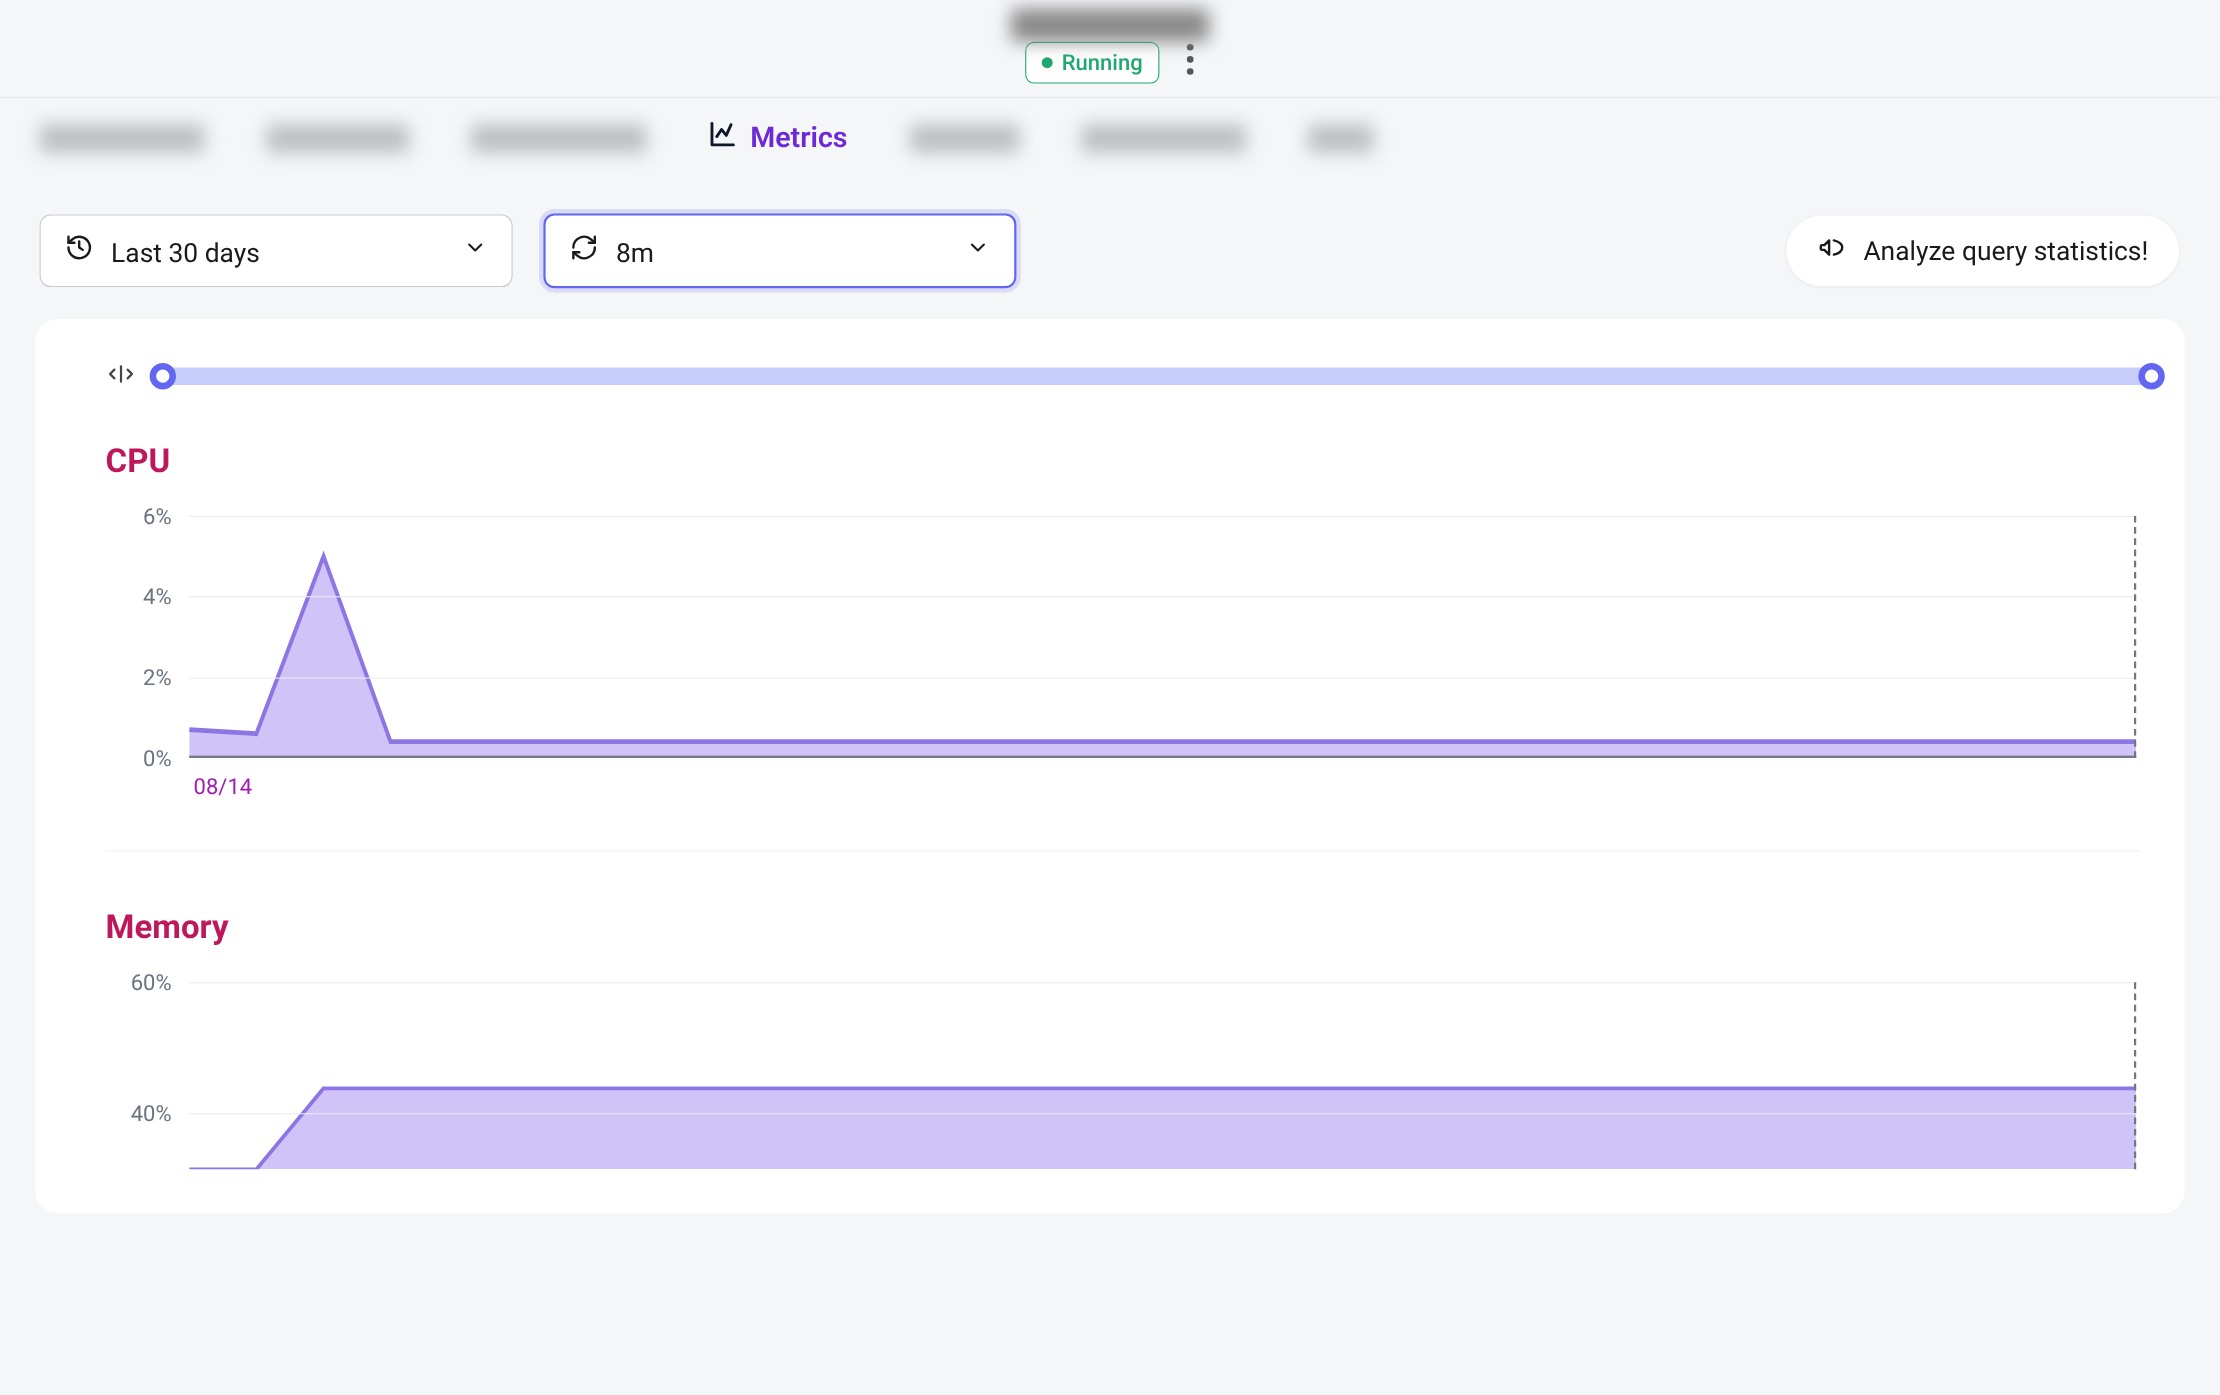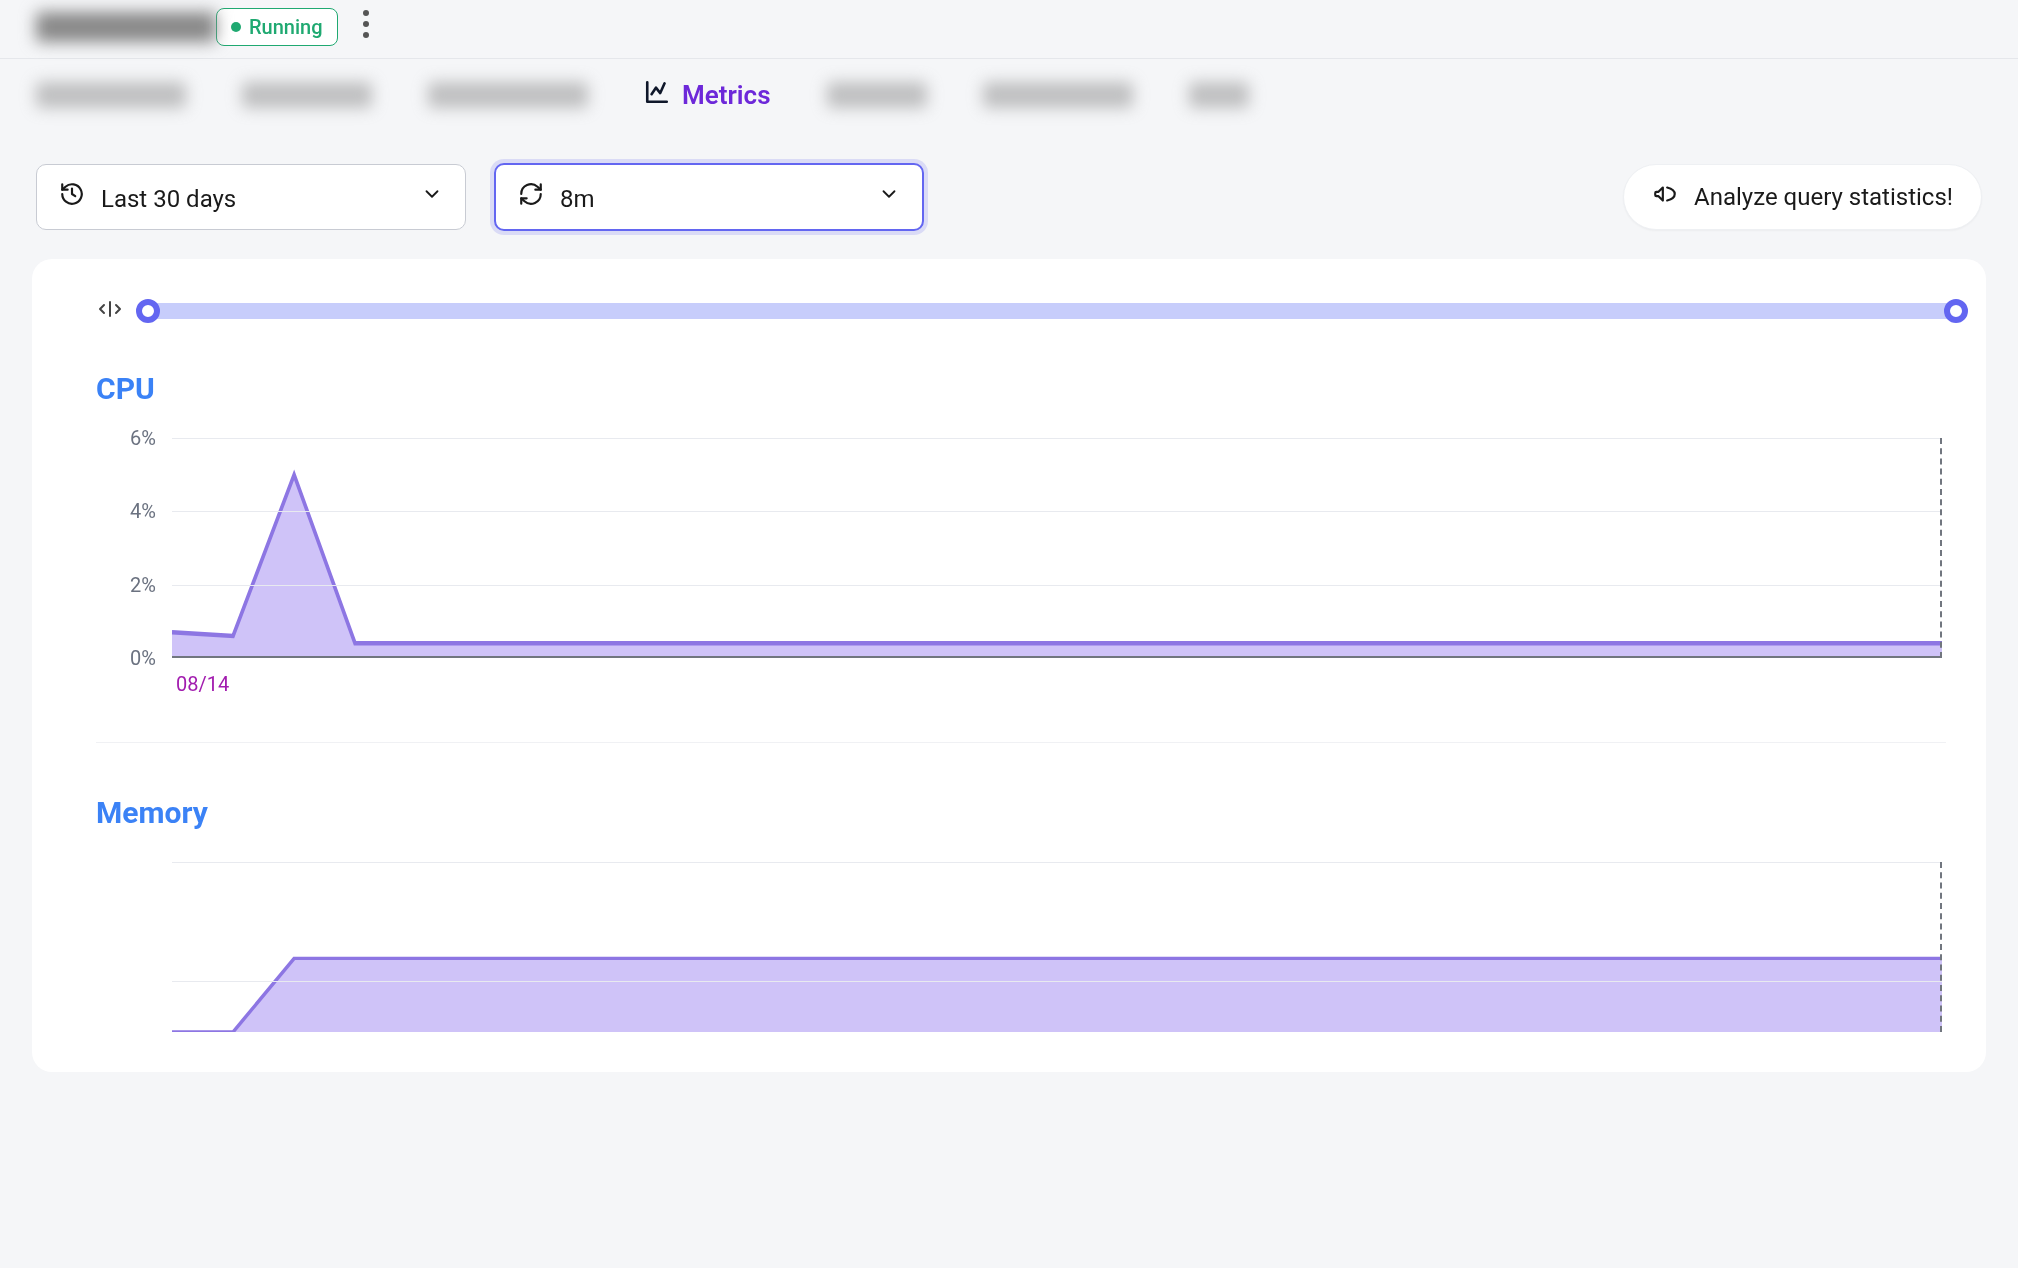--- a/index.html
+++ b/index.html
@@ -7,22 +7,24 @@
     font-family: -apple-system, BlinkMacSystemFont, "Segoe UI", Roboto, sans-serif;
     background: #f5f6f8;
     color: #1a1a1a;
     width: 2018px;
     height: 1268px;
     overflow: hidden;
   }
   .header {
     display: flex;
     align-items: center;
+    justify-content: space-between;
     padding: 8px 36px 12px 36px;
     border-bottom: 1px solid #e5e7eb;
+    flex-direction: column;
   }
   .header-left { display:flex; align-items:center; gap:12px; }
   .blur-block {
     filter: blur(8px);
     background: #888;
     border-radius: 4px;
   }
   .header-right { display:flex; align-items:center; gap:24px; }
   .status-badge {
     display:flex; align-items:center; gap:8px;
@@ -105,21 +107,21 @@
     position:absolute; top:50%; transform:translate(-50%,-50%);
     width:24px; height:24px; border-radius:50%;
     background:#fff; border:6px solid #6366f1;
     cursor:grab;
   }
   .range-handle.left { left:0; }
   .range-handle.right { left:100%; }
 
   .chart-section { padding: 14px 40px 0 64px; }
   .chart-title {
-    font-size:30px; font-weight:700; color:#3b82f6;
+    font-size:30px; font-weight:700; color:#be185d;
     margin: 20px 0 32px 0;
   }
   .chart-wrap { position:relative; height:220px; margin-left:0; }
   .chart-y-labels {
     position:absolute; left:0; top:0; bottom:0; width:66px;
     font-size:20px; color:#6b7280;
   }
   .chart-y-labels div {
     position:absolute; right:6px; transform:translateY(-50%);
   }
@@ -289,20 +291,24 @@
       </div>
     </div>
     <div class="x-label">08/14</div>
   </div>
 
   <div class="divider"></div>
 
   <div class="chart-section">
     <div class="chart-title">Memory</div>
     <div class="mem-chart-wrap">
+      <div class="chart-y-labels" style="bottom:0;top:0;">
+        <div style="top:0%;">60%</div>
+        <div style="top:70%;">40%</div>
+      </div>
       <div class="chart-plot">
         <div class="gridline" style="top:0%;"></div>
         <div class="gridline" style="top:70%;"></div>
         <div class="right-dashed"></div>
         <svg class="area" id="mem-svg" width="100%" height="100%" viewBox="0 0 1000 100" preserveAspectRatio="none">
             <path class="fill" d="M0.0,100.0 L34.5,100.0 L69.0,56.7 L103.4,56.7 L137.9,56.7 L172.4,56.7 L206.9,56.7 L241.4,56.7 L275.9,56.7 L310.3,56.7 L344.8,56.7 L379.3,56.7 L413.8,56.7 L448.3,56.7 L482.8,56.7 L517.2,56.7 L551.7,56.7 L586.2,56.7 L620.7,56.7 L655.2,56.7 L689.7,56.7 L724.1,56.7 L758.6,56.7 L793.1,56.7 L827.6,56.7 L862.1,56.7 L896.6,56.7 L931.0,56.7 L965.5,56.7 L1000.0,56.7 L1000,100 L0,100 Z"></path>
             <path class="line" d="M0.0,100.0 L34.5,100.0 L69.0,56.7 L103.4,56.7 L137.9,56.7 L172.4,56.7 L206.9,56.7 L241.4,56.7 L275.9,56.7 L310.3,56.7 L344.8,56.7 L379.3,56.7 L413.8,56.7 L448.3,56.7 L482.8,56.7 L517.2,56.7 L551.7,56.7 L586.2,56.7 L620.7,56.7 L655.2,56.7 L689.7,56.7 L724.1,56.7 L758.6,56.7 L793.1,56.7 L827.6,56.7 L862.1,56.7 L896.6,56.7 L931.0,56.7 L965.5,56.7 L1000.0,56.7"></path>
           </svg>
       </div>
     </div>

